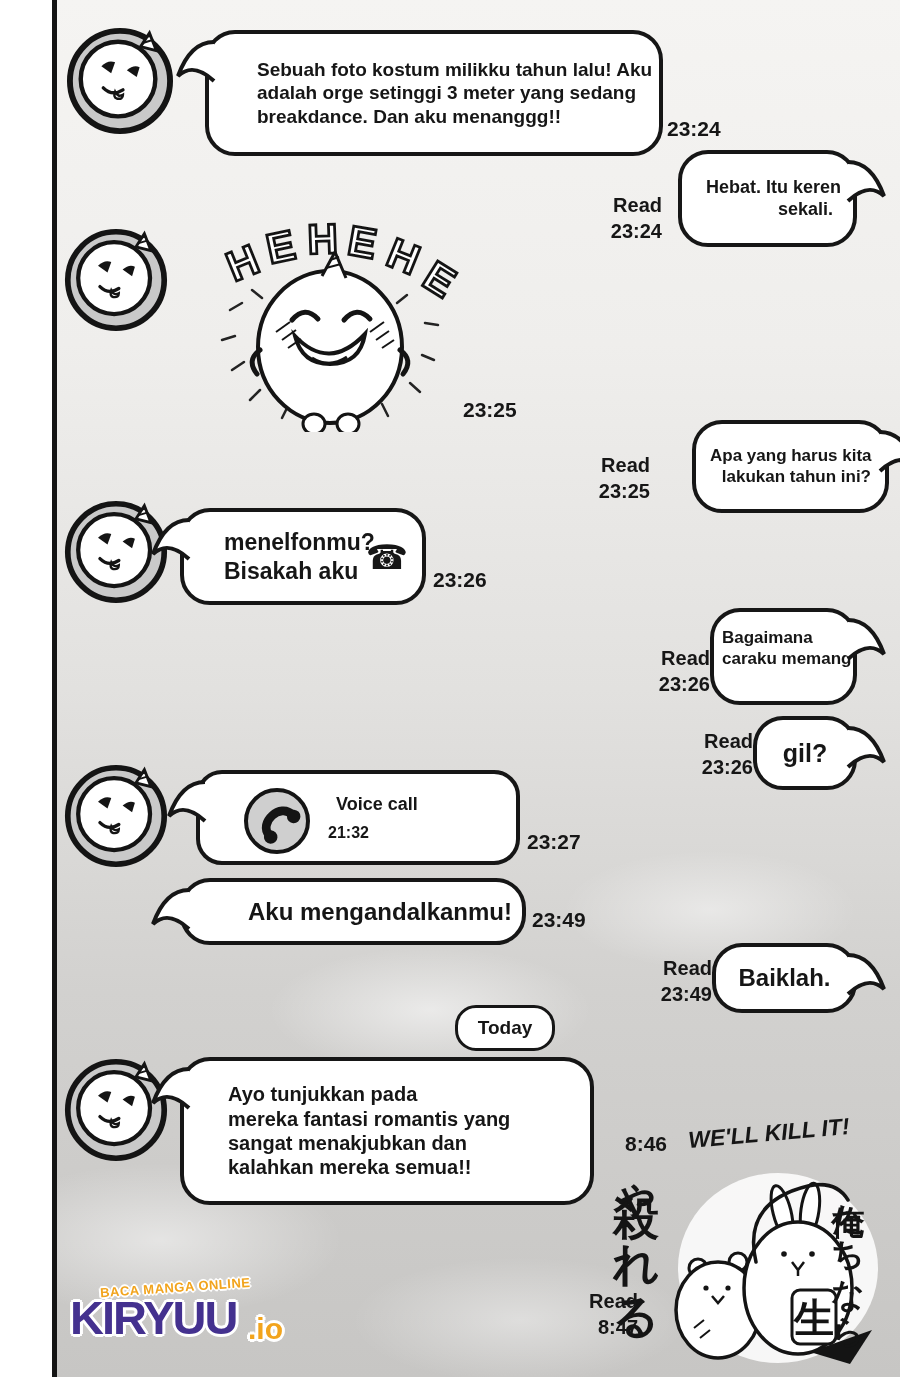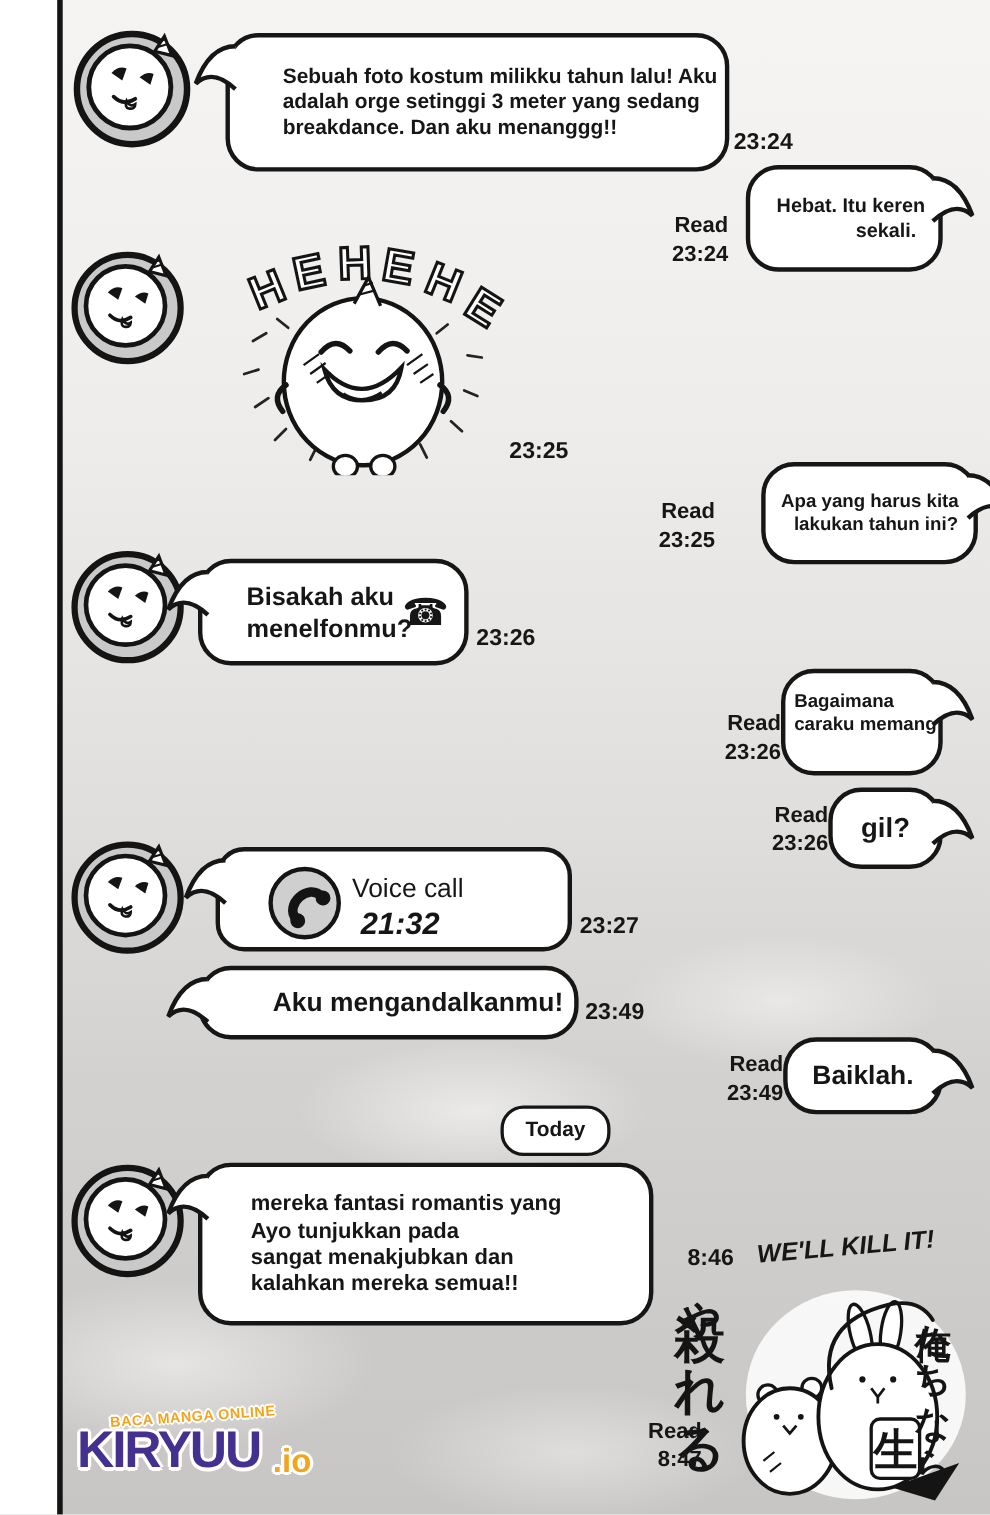--- a/index.html
+++ b/index.html
@@ -21,22 +21,22 @@
   .tail.in{left:-33px;}
   .tail.out{right:-33px;}
   .ts{position:absolute;font-weight:bold;font-size:21px;color:#161616;white-space:nowrap;}
   .readtime{position:absolute;width:110px;text-align:right;font-weight:bold;font-size:20px;
     line-height:26px;color:#161616;}
   .today-pill{position:absolute;left:455px;top:1005px;width:94px;height:40px;background:#fff;
     border:3px solid #161616;border-radius:21px;display:flex;align-items:center;justify-content:center;
     font-weight:bold;font-size:19px;}
   .vc-circle{position:absolute;left:44px;top:14px;width:66px;height:66px;border-radius:50%;
     background:#cfcfcf;border:4px solid #141414;box-sizing:border-box;}
-  .vc-title{position:absolute;left:120px;top:20px;font-weight:normal;font-size:24px;}
-  .vc-dur{position:absolute;left:128px;top:50px;font-weight:bold;font-size:28px;font-style:italic;}
+  .vc-title{position:absolute;left:136px;top:20px;font-weight:bold;font-size:18px;}
+  .vc-dur{position:absolute;left:128px;top:50px;font-weight:bold;font-size:16px;}
   .jp-vert{position:absolute;writing-mode:vertical-rl;text-orientation:upright;
     font-weight:bold;color:#141414;line-height:1;}
   .logo{position:absolute;left:70px;top:1280px;width:250px;height:90px;}
   .logo .tagline{position:absolute;left:30px;top:0;font-size:13px;font-weight:bold;letter-spacing:.5px;
     transform:rotate(-4deg);
     text-shadow:-2px 0 #fff,2px 0 #fff,0 -2px #fff,0 2px #fff,-1px -1px #fff,1px 1px #fff,1px -1px #fff,-1px 1px #fff;}
   .logo .name{position:absolute;left:0;top:10px;font-size:47px;font-weight:bold;letter-spacing:-2px;
     text-shadow:-3px 0 #fff,3px 0 #fff,0 -3px #fff,0 3px #fff,-2px -2px #fff,2px 2px #fff,2px -2px #fff,-2px 2px #fff;}
   .logo .tld{position:absolute;left:178px;top:32px;font-size:30px;font-weight:bold;
     text-shadow:-3px 0 #fff,3px 0 #fff,0 -3px #fff,0 3px #fff,-2px -2px #fff,2px 2px #fff,2px -2px #fff,-2px 2px #fff;}
@@ -159,22 +159,22 @@
     <div>23:25</div>
   </div>
 
   <svg class="avatar" style="left:64px;top:500px" width="104" height="104" viewBox="0 0 110 110">
       <use href="#avatar-art"></use>
     </svg>
   <div class="bubble" style="left:180px;top:508px;width:246px;height:97px;padding:6px 16px 6px 40px">
     <svg class="tail in" viewBox="0 0 40 46">
         <use href="#tail-in-art"></use>
       </svg>
+    <div class="line" style="font-size:23px">menelfonmu?</div>
     <div class="line" style="font-size:23px">Bisakah aku</div>
-    <div class="line" style="font-size:23px">menelfonmu?</div>
     <div style="position:absolute;right:14px;top:28px;font-size:34px;line-height:34px">☎</div>
   </div>
   <div class="ts" style="left:433px;top:568px">23:26</div>
 
   <div class="bubble" style="left:710px;top:608px;width:147px;height:97px;padding:6px 18px 22px 8px;">
     <svg class="tail out" viewBox="0 0 40 46">
         <use href="#tail-out-art"></use>
       </svg>
     <div class="line" style="font-size:17px">Bagaimana</div>
     <div class="line" style="font-size:17px">caraku memang</div>
@@ -239,22 +239,22 @@
     <span>Today</span>
   </div>
 
   <svg class="avatar" style="left:64px;top:1058px" width="104" height="104" viewBox="0 0 110 110">
       <use href="#avatar-art"></use>
     </svg>
   <div class="bubble" style="left:180px;top:1057px;width:414px;height:148px;padding:8px 14px 8px 44px">
     <svg class="tail in" viewBox="0 0 40 46">
         <use href="#tail-in-art"></use>
       </svg>
+    <div class="line" style="font-size:20px">Ayo tunjukkan pada</div>
     <div class="line" style="font-size:20px">mereka fantasi romantis yang</div>
-    <div class="line" style="font-size:20px">Ayo tunjukkan pada</div>
     <div class="line" style="font-size:20px">sangat menakjubkan dan</div>
     <div class="line" style="font-size:20px">kalahkan mereka semua!!</div>
   </div>
   <div class="ts" style="left:625px;top:1132px">8:46</div>
 
   <svg style="position:absolute;left:660px;top:1150px" width="226" height="220" viewBox="0 0 226 220">
     <ellipse cx="118" cy="118" rx="100" ry="95" fill="#ffffff" opacity="0.85"></ellipse>
     <g>
       <circle cx="38" cy="118" r="9" fill="#fff" stroke="#141414" stroke-width="3"></circle>
       <circle cx="78" cy="112" r="9" fill="#fff" stroke="#141414" stroke-width="3"></circle>

